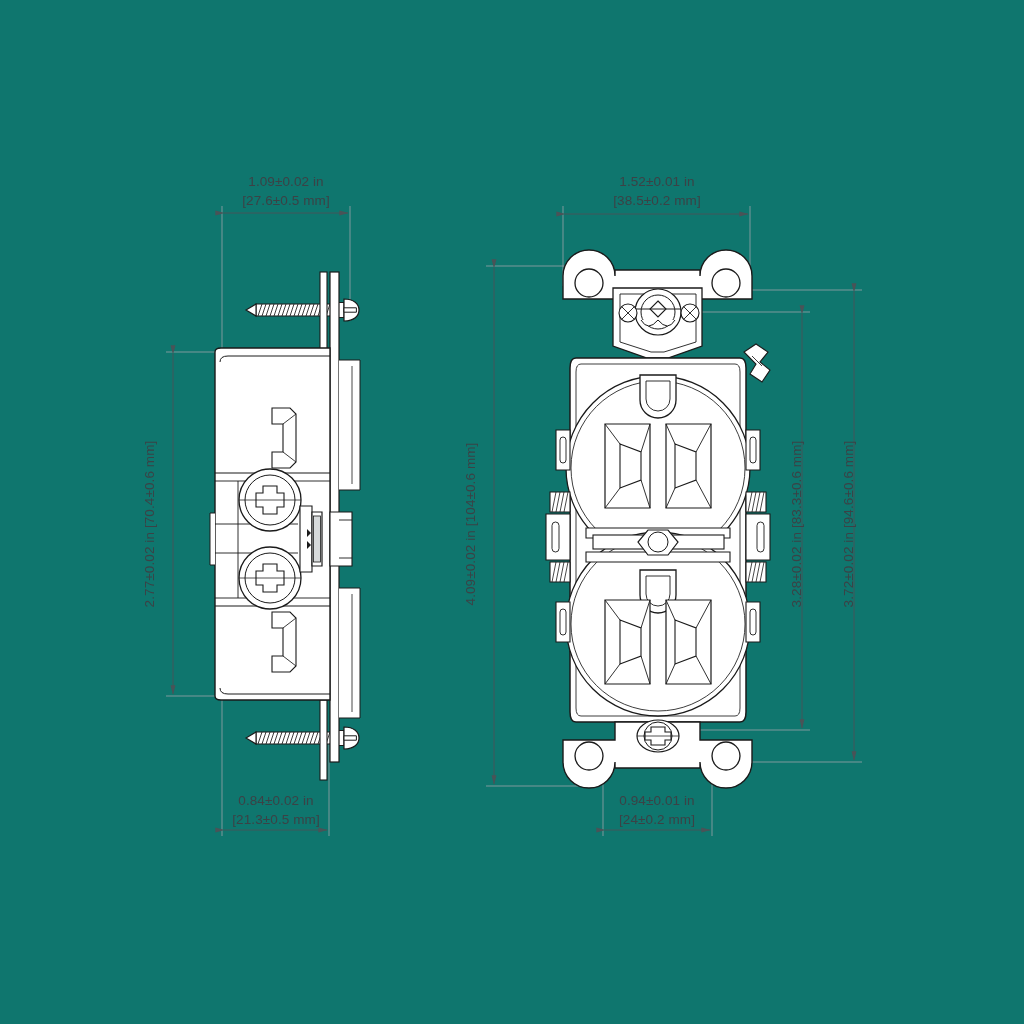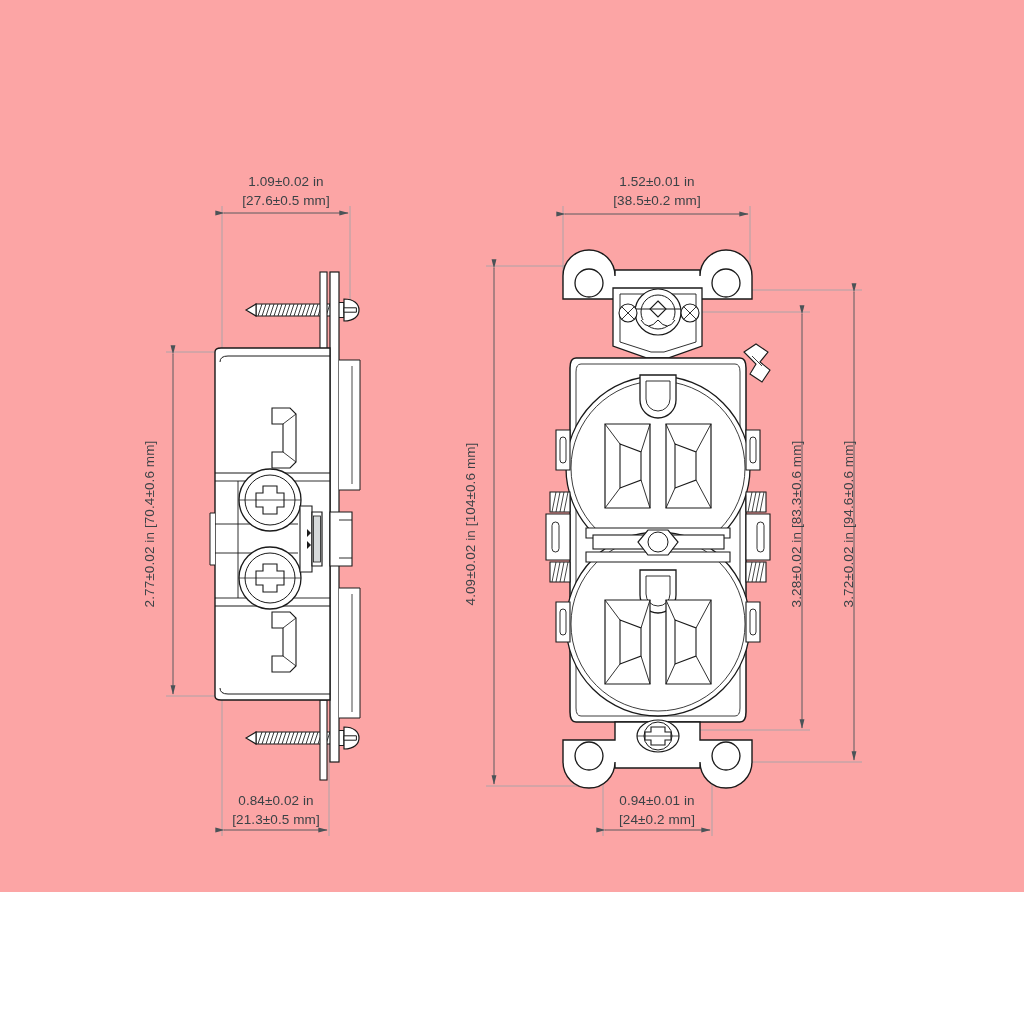--- a/index.html
+++ b/index.html
@@ -5,22 +5,22 @@
 <style>
   html, body {
     margin: 0; padding: 0;
     background: #ffffff;
     width: 1024px; height: 1024px;
     overflow: hidden;
     font-family: "Liberation Sans", sans-serif;
   }
   #sheet {
     position: relative;
-    width: 1024px; height: 892px;
-    background: #fca5a5;
+    width: 1024px; height: 1024px;
+    background: #0f766e;
   }
   svg#drawing {
     position: absolute;
     top: 0; left: 0;
     width: 1024px; height: 1024px;
     display: block;
   }
   .dimtext {
     font-family: "Liberation Sans", sans-serif;
     font-size: 13.5px;

